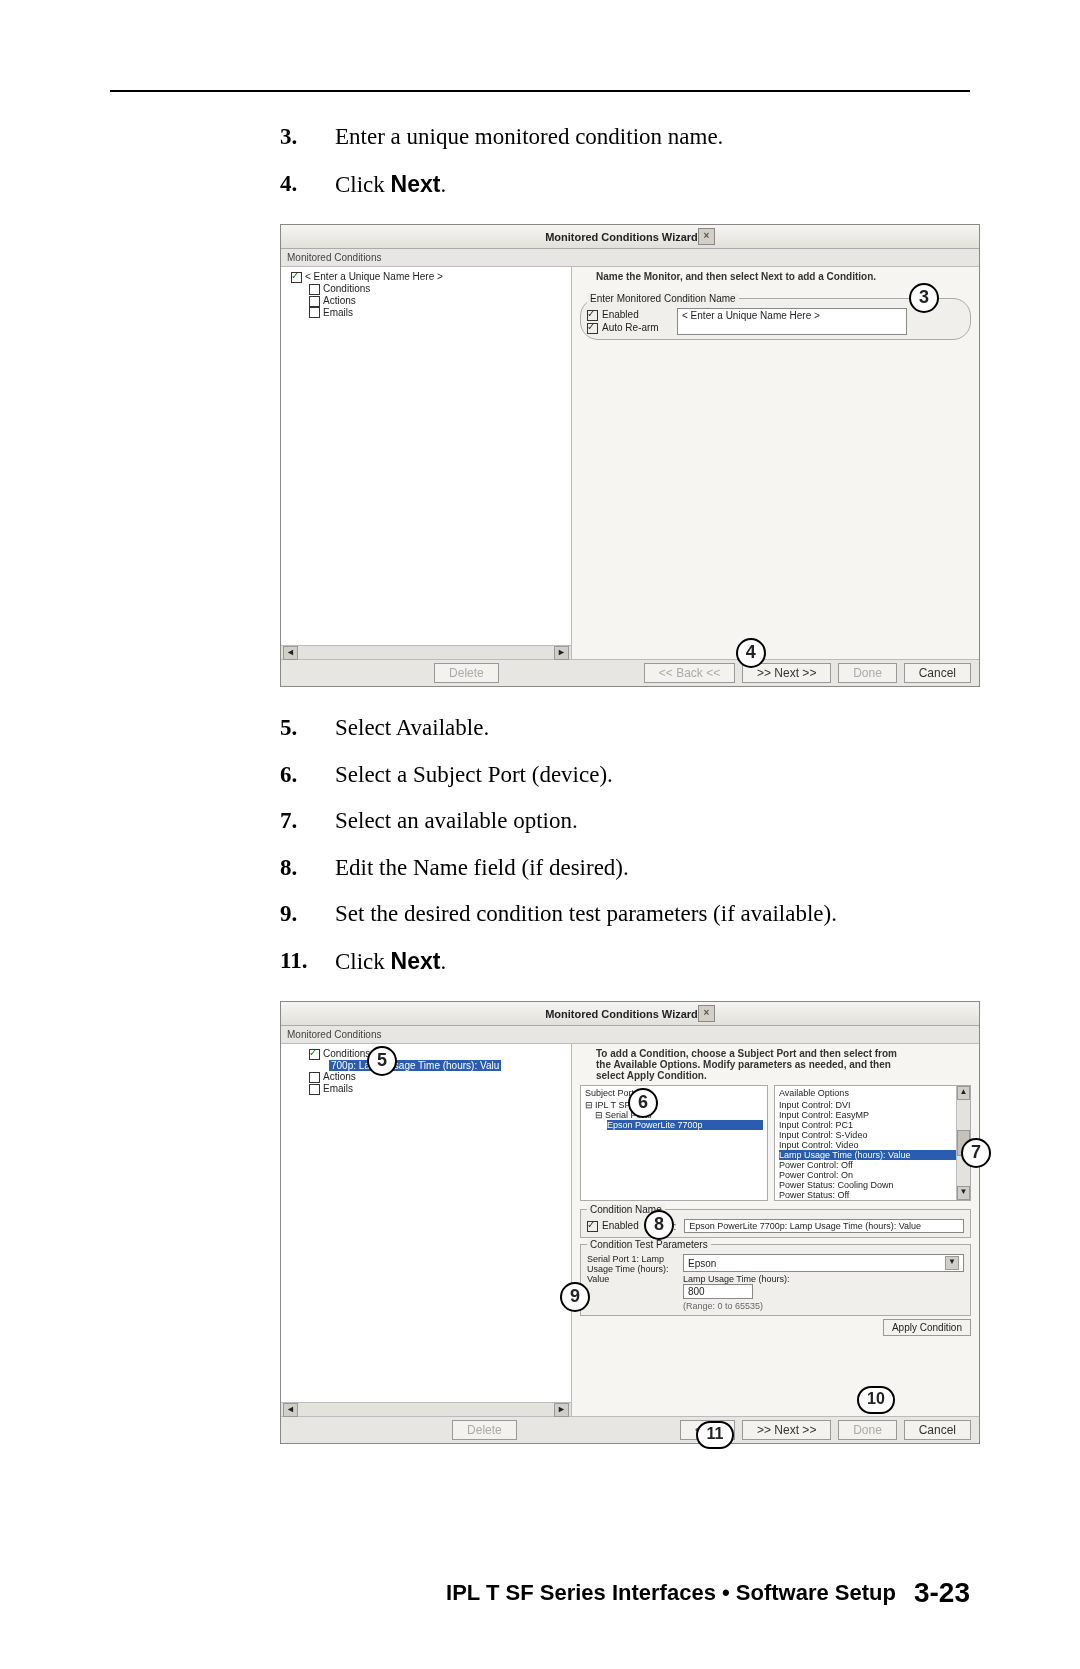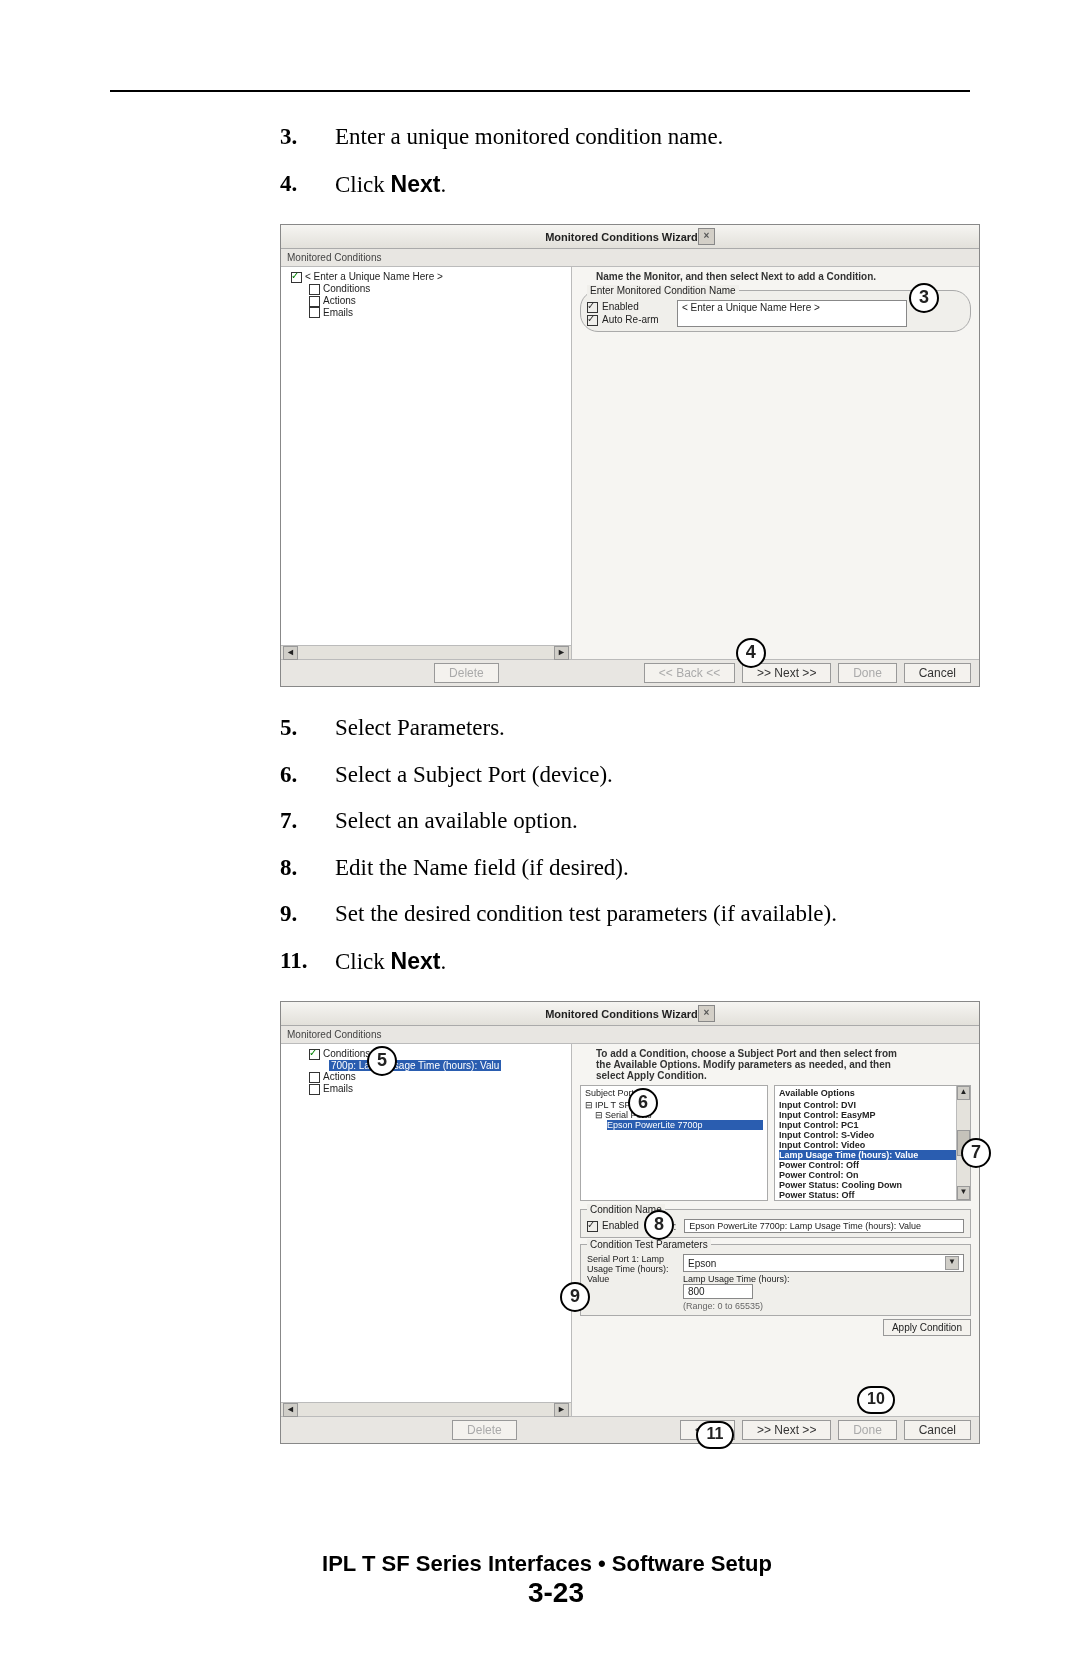--- a/index.html
+++ b/index.html
@@ -301,21 +301,20 @@
     position: absolute;
     bottom: 60px;
     left: 124px;
     right: 110px;
     display: flex;
     justify-content: flex-end;
     align-items: center;
     font-family: Arial, Helvetica, sans-serif;
     font-size: 22px;
     font-weight: bold;
-    flex-direction: column;
   }
   .page-footer .pg {
     margin-left: 18px;
     font-size: 28px;
   }
   .hl-row {
     background: #2a5db0;
     color: #fff;
     padding: 0 2px;
   }
@@ -354,21 +353,21 @@
             <div class="tree-item lvl1"><span class="cb"></span><span>Actions</span></div>
             <div class="tree-item lvl1"><span class="cb"></span><span>Emails</span></div>
           </div>
           <div class="tree-scroll">
             <span class="arrow">◄</span>
             <span class="arrow">►</span>
           </div>
         </div>
         <div class="wizard-right" style="height:384px;">
           <div class="help-text">Name the Monitor, and then select Next to add a Condition.</div>
-          <div class="field-group" style="margin-top:8px;border-radius:18px;">
+          <div class="field-group" style="margin-top:16px;border-radius:18px;">
             <span class="group-title">Enter Monitored Condition Name</span>
             <div style="display:flex;gap:10px;margin-top:-6px;">
               <div style="width:80px;">
                 <div class="chk-row"><span class="cb checked"></span><span>Enabled</span></div>
                 <div class="chk-row"><span class="cb checked"></span><span>Auto Re-arm</span></div>
               </div>
               <div class="inline-input input-wide">&lt; Enter a Unique Name Here &gt;</div>
             </div>
           </div>
           <div class="callout" style="top:16px;right:40px;">3</div>
@@ -385,21 +384,21 @@
           <span class="btn">Cancel</span>
           <div class="callout" style="top:-28px;left:96px;">4</div>
         </div>
       </div>
     </div>
   </div>
 
   <ul class="instruction-list">
     <li class="instruction-item">
       <span class="num">5.</span>
-      <span class="text">Select Parameters.</span>
+      <span class="text">Select Available.</span>
     </li>
     <li class="instruction-item">
       <span class="num">6.</span>
       <span class="text">Select a Subject Port (device).</span>
     </li>
     <li class="instruction-item">
       <span class="num">7.</span>
       <span class="text">Select an available option.</span>
     </li>
     <li class="instruction-item">
@@ -442,21 +441,21 @@
         <div class="wizard-right" style="height:364px;">
           <div class="help-text">To add a Condition, choose a Subject Port and then select from the Available Options. Modify parameters as needed, and then select Apply Condition.</div>
 
           <div class="panel-dual" style="position:relative;">
             <div class="col">
               <div class="hdr">Subject Port</div>
               <div class="option-line">⊟ <span>IPL T SF24</span></div>
               <div class="option-line" style="margin-left:10px;">⊟ <span>Serial Ports</span></div>
               <div class="option-line sel" style="margin-left:22px;">Epson PowerLite 7700p</div>
             </div>
-            <div class="col" style="padding-right:13px;font-weight:bold;">
+            <div class="col" style="padding-right:13px;">
               <div class="hdr">Available Options</div>
               <div class="option-line">Input Control: DVI</div>
               <div class="option-line">Input Control: EasyMP</div>
               <div class="option-line">Input Control: PC1</div>
               <div class="option-line">Input Control: S-Video</div>
               <div class="option-line">Input Control: Video</div>
               <div class="option-line sel">Lamp Usage Time (hours): Value</div>
               <div class="option-line">Power Control: Off</div>
               <div class="option-line">Power Control: On</div>
               <div class="option-line">Power Status: Cooling Down</div>

